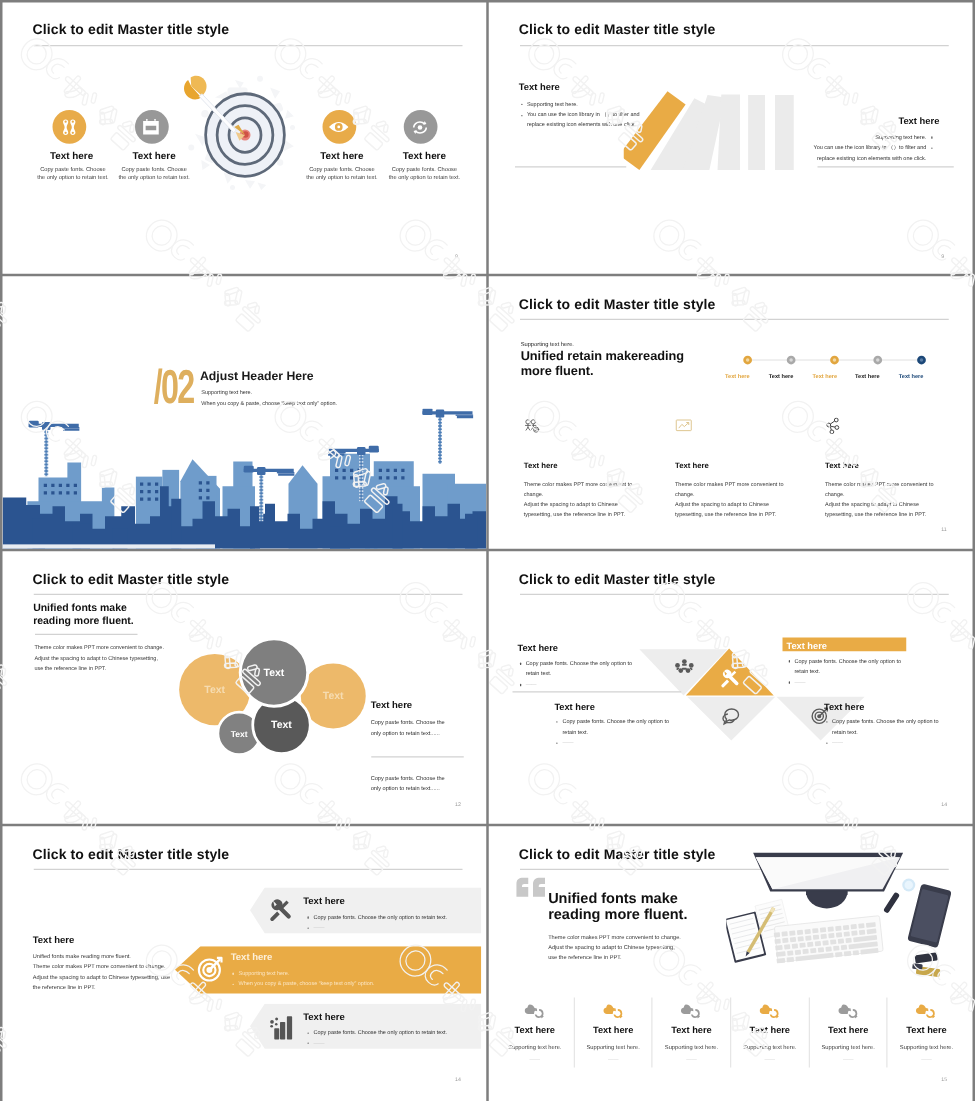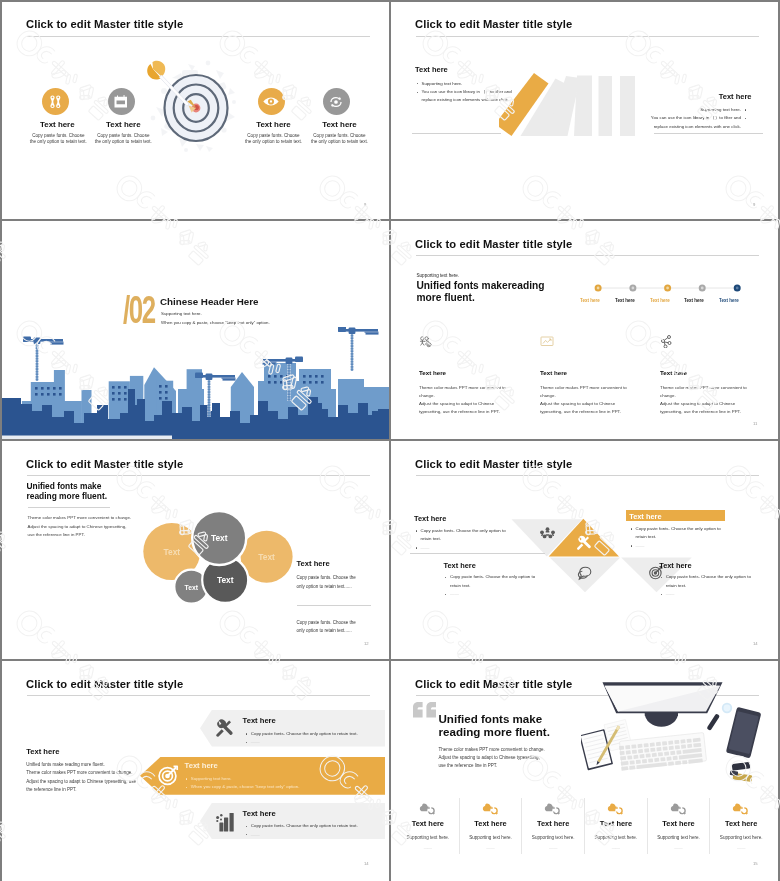--- a/index.html
+++ b/index.html
@@ -212,21 +212,21 @@
         <li>Supporting text here.</li>
         <li>You can use the icon library in  （）to filter and
 replace existing icon elements with one click.</li>
       </ul>
       <div class="s-rule" style="left:263px;top:131px;width:109px;"></div>
 
       <div class="pg" style="left:362px;top:200px;">9</div>
     </div>
     <div class="slide">
       <div class="s3-num" style="left:121px;top:70px;">/02</div>
-      <div class="s3-h" style="left:158px;top:75px;">Chinese Header Here</div>
+      <div class="s3-h" style="left:158px;top:75px;">Adjust Header Here</div>
       <div class="s3-sub" style="left:159px;top:90px;">Supporting text here.</div>
       <div class="s3-sub" style="left:159px;top:98.8px;">When you copy &amp; paste, choose “keep text only” option.</div>
       <svg style="position:absolute;left:0;top:106px;" width="387" height="112" viewBox="0 0 387 112">
         <defs>
           <pattern id="latt" width="3.2" height="2.6" patternUnits="userSpaceOnUse">
             <rect width="3.2" height="2.6" fill="#4a7cb5"></rect>
             <rect x="0.55" y="0.45" width="2.1" height="1.7" rx="0.5" fill="#eef2f8"></rect>
           </pattern>
           <g id="crane">
             <rect x="-1.6" y="0" width="3.2" height="38" fill="url(#latt)"></rect>
@@ -331,21 +331,21 @@
           <use href="#crane" x="350" y="6"></use>
           <use href="#crane" x="287" y="36" transform="scale(-1,1) translate(-574,0)"></use>
         </g>
       </svg>
     </div>
     <div class="slide">
       <div class="s-title" style="left:24px;top:16.3px;font-size:11.2px;">Click to edit Master title style</div>
       <div class="s-rule" style="left:25px;top:34px;width:343px;"></div>
 
       <div class="s4-sup" style="left:25.5px;top:51.5px;">Supporting text here.</div>
-      <div class="s4-big" style="left:25.5px;top:59px;">Unified fonts makereading
+      <div class="s4-big" style="left:25.5px;top:59px;">Unified retain makereading
 more fluent.</div>
 
       <svg style="position:absolute;left:200px;top:60px;" width="180" height="14" viewBox="0 0 180 14">
         <line x1="7.1" y1="7" x2="146.2" y2="7" stroke="#e0e0e0" stroke-width="0.8"></line>
         <circle cx="7.1" cy="7" r="3.5" fill="#e2a63f"></circle>
         <circle cx="41.9" cy="7" r="3.5" fill="#a9a9a9"></circle>
         <circle cx="76.6" cy="7" r="3.5" fill="#e2a63f"></circle>
         <circle cx="111.2" cy="7" r="3.5" fill="#a9a9a9"></circle>
         <circle cx="146.2" cy="7" r="3.5" fill="#1c4878"></circle>
         <circle cx="7.1" cy="7" r="1.4" fill="#f2d9a4"></circle>

